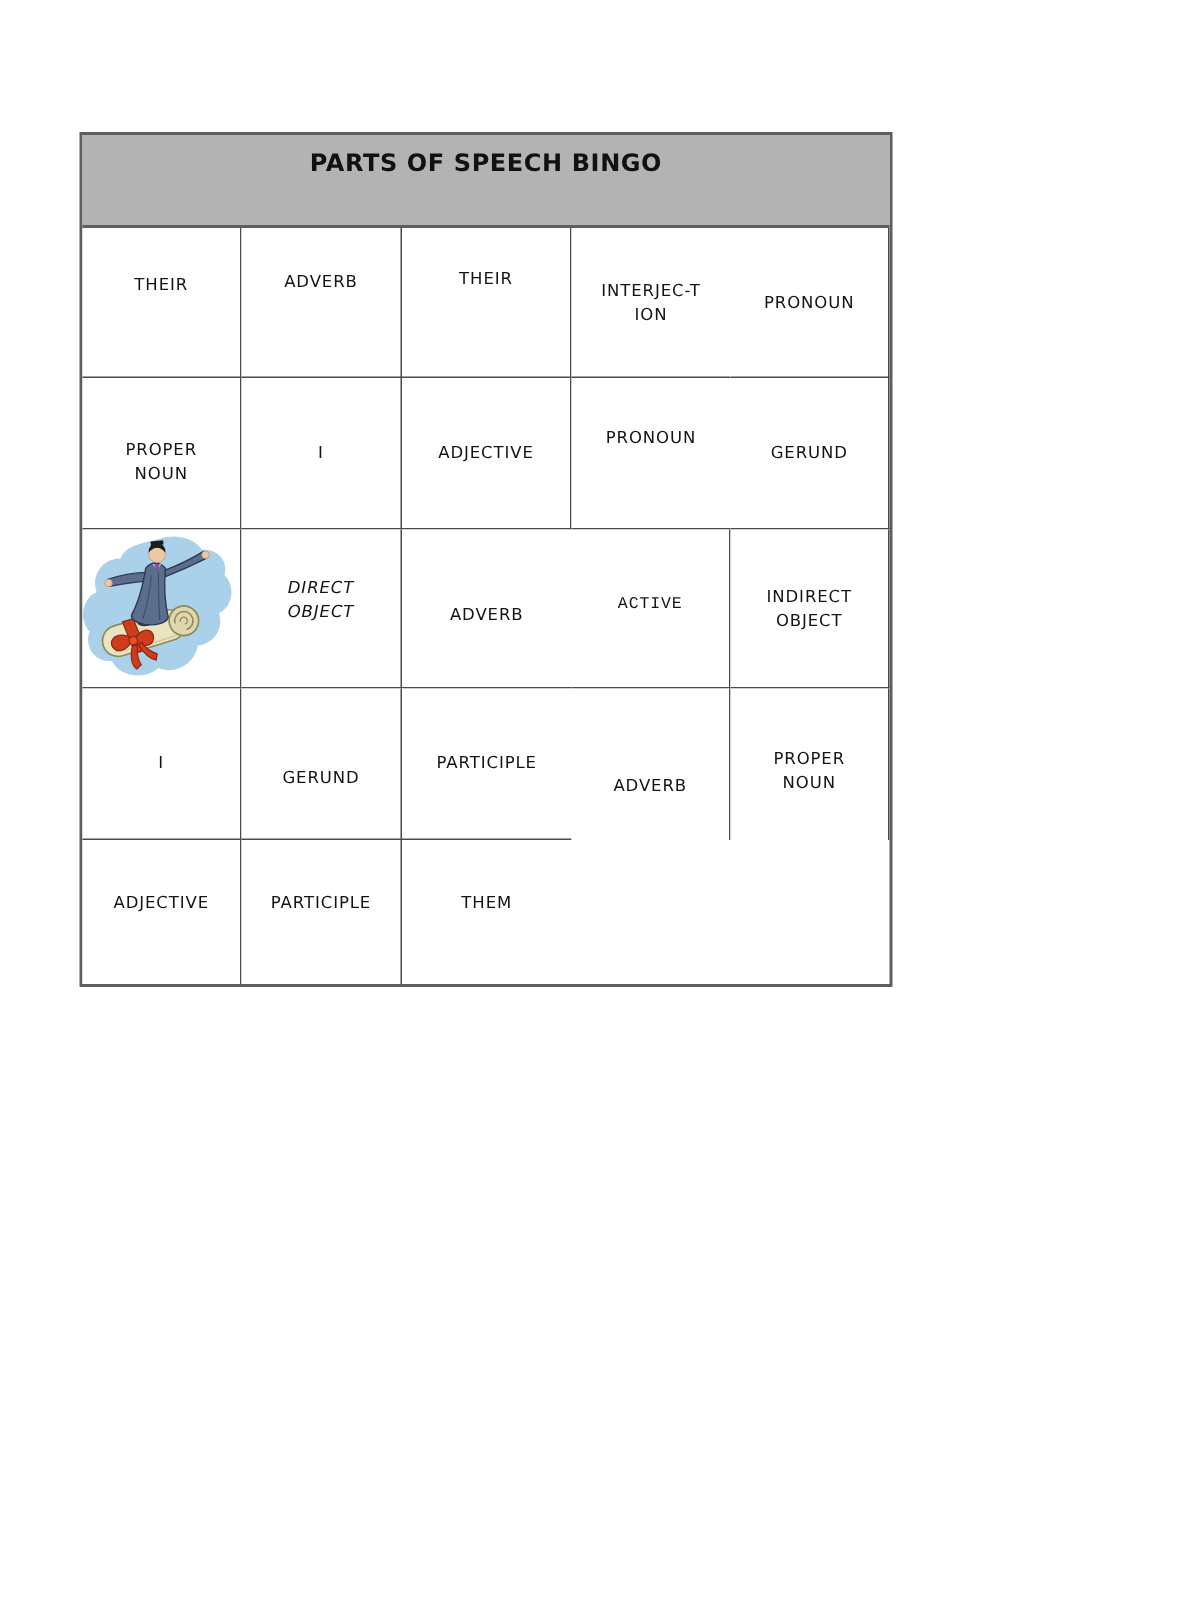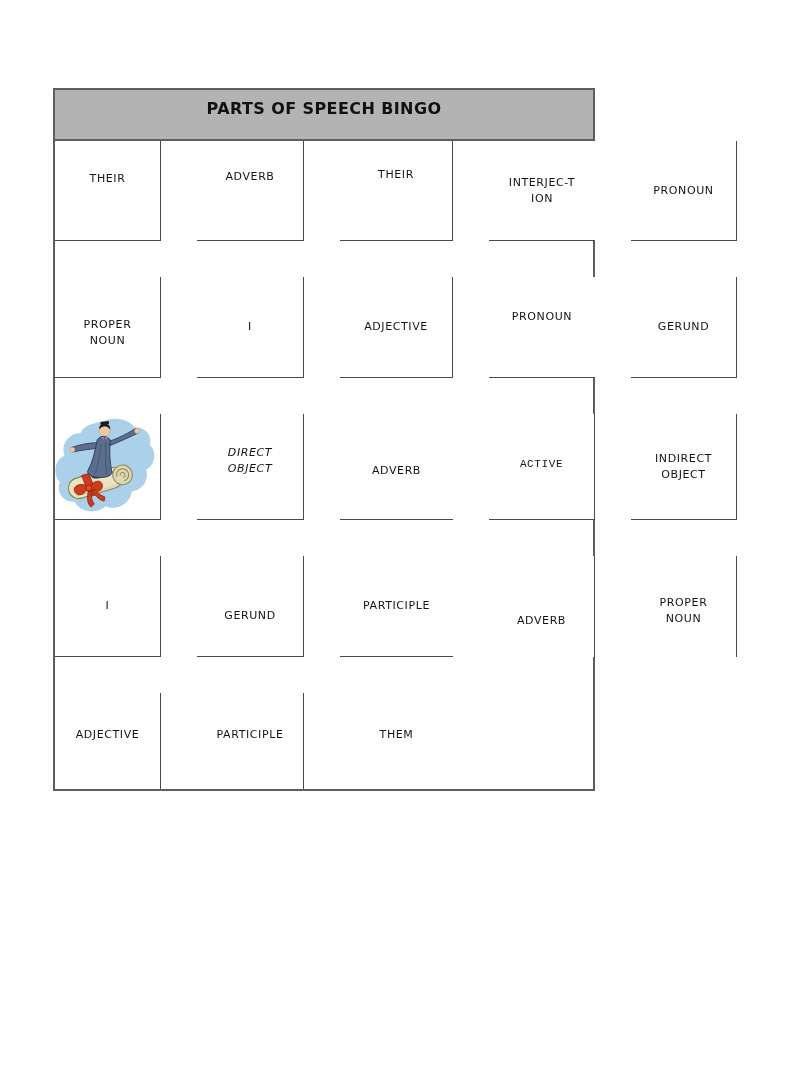--- a/index.html
+++ b/index.html
@@ -13,21 +13,21 @@
   .card {
     position: absolute;
     left: 53px; top: 88px;
     width: 542px;
     box-sizing: border-box;
     border: 2px solid var(--border-outer, #5e5e5e);
     background: #ffffff;
   }
   .card-header {
     box-sizing: border-box;
-    height: 51px;
+    height: 62px;
     background: var(--header-bg, #b3b3b3);
     border-bottom: 2px solid var(--border-outer, #5e5e5e);
     text-align: center;
     padding-top: 10px;
   }
   .card-title {
     font-size: 16px;
     font-weight: bold;
     letter-spacing: 0.4px;
     color: #111111;
@@ -36,21 +36,20 @@
   .card-subtitle {
     font-size: 13.5px;
     color: #111111;
     margin-top: 3px;
     letter-spacing: 0.2px;
   }
   .grid {
     display: grid;
     grid-template-columns: 106px 107px 113px 106px 106px;
     grid-template-rows: 100px 101px 106px 101px 96px;
-    gap: 36px;
   }
   .cell {
     box-sizing: border-box;
     border-right: 1.5px solid var(--border-inner, #4a4a4a);
     border-bottom: 1.5px solid var(--border-inner, #4a4a4a);
     background: #ffffff;
     display: flex;
     align-items: center;
     justify-content: center;
     text-align: center;

